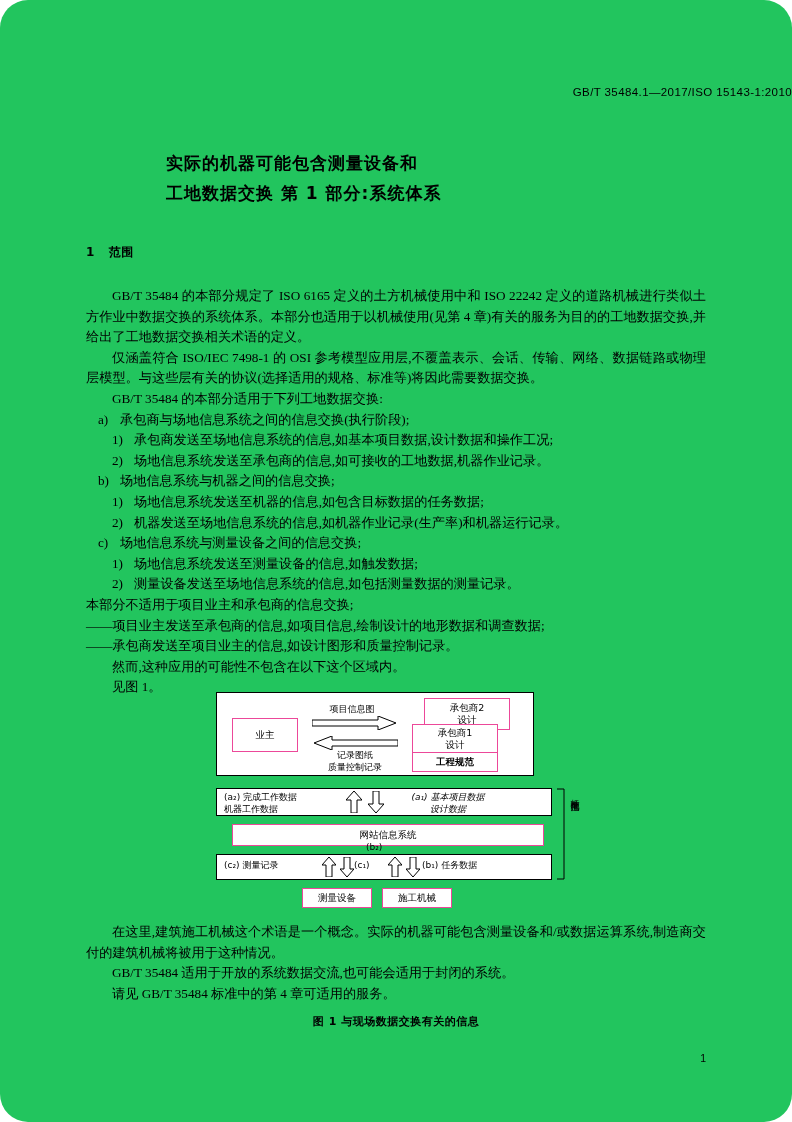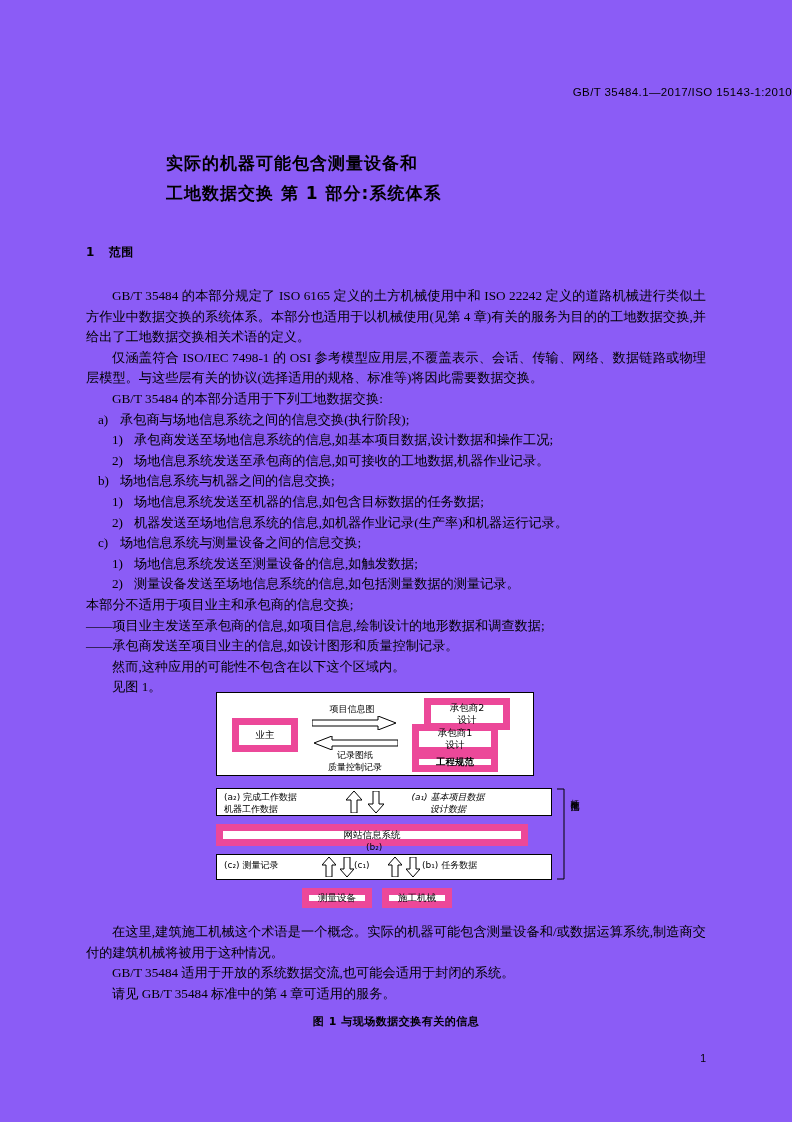--- a/index.html
+++ b/index.html
@@ -13,21 +13,22 @@
     position: relative;
     font-family: "Liberation Serif", serif;
     color: #000;
     overflow: hidden;
   }
   .page {
     position: absolute;
     left: 0; top: 0;
     width: 792px;
     height: 1122px;
-    background: #8b5cf6;
+    background: #22c55e;
+    border-radius: 28px;
   }
   .content {
     position: absolute;
     left: 86px;
     top: 0;
     width: 620px;
   }
   
   .header {
     position: absolute;
@@ -106,21 +107,21 @@
   
   .figure {
     position: absolute;
     top: 692px;
     left: 216px;
     width: 360px;
     height: 222px;
   }
   .fig-box {
     position: absolute;
-    border: 7px solid #ec4899;
+    border: 1px solid #ec4899;
     background: #fff;
     box-sizing: border-box;
     font-family: "DejaVu Sans", sans-serif;
     font-size: 9.5px;
     line-height: 12px;
     text-align: center;
     display: flex;
     align-items: center;
     justify-content: center;
     flex-direction: column;
@@ -278,21 +279,21 @@
 机器工作数据</div>
       <svg class="arrow-svg" style="left:130px; top:99px;" width="16" height="22">
         <polygon points="8,0 16,9 11,9 11,22 5,22 5,9 0,9" fill="#fff" stroke="#000" stroke-width="1"></polygon>
       </svg>
       <svg class="arrow-svg" style="left:152px; top:99px;" width="16" height="22">
         <polygon points="8,22 16,13 11,13 11,0 5,0 5,13 0,13" fill="#fff" stroke="#000" stroke-width="1"></polygon>
       </svg>
       <div class="fig-label" style="left:172px; top:100px; width:120px; text-align:center; white-space:pre-line;font-style:italic;">(a₁) 基本项目数据
 设计数据</div>
 
-      <div class="fig-box" style="left:0; top:132px; width:312px; height:22px;">
+      <div class="fig-box" style="left:16px; top:132px; width:312px; height:22px;">
         <span>网站信息系统</span>
       </div>
 
       <div class="fig-box" style="left:0px; top:162px; width:336px; height:26px; border:1px solid #000;"></div>
       <div class="fig-label" style="left:8px; top:168px; width:100px; text-align:left;">(c₂) 测量记录</div>
       <svg class="arrow-svg" style="left:106px; top:165px;" width="14" height="20">
         <polygon points="7,0 14,8 10,8 10,20 4,20 4,8 0,8" fill="#fff" stroke="#000" stroke-width="1"></polygon>
       </svg>
       <svg class="arrow-svg" style="left:124px; top:165px;" width="14" height="20">
         <polygon points="7,20 14,12 10,12 10,0 4,0 4,12 0,12" fill="#fff" stroke="#000" stroke-width="1"></polygon>

